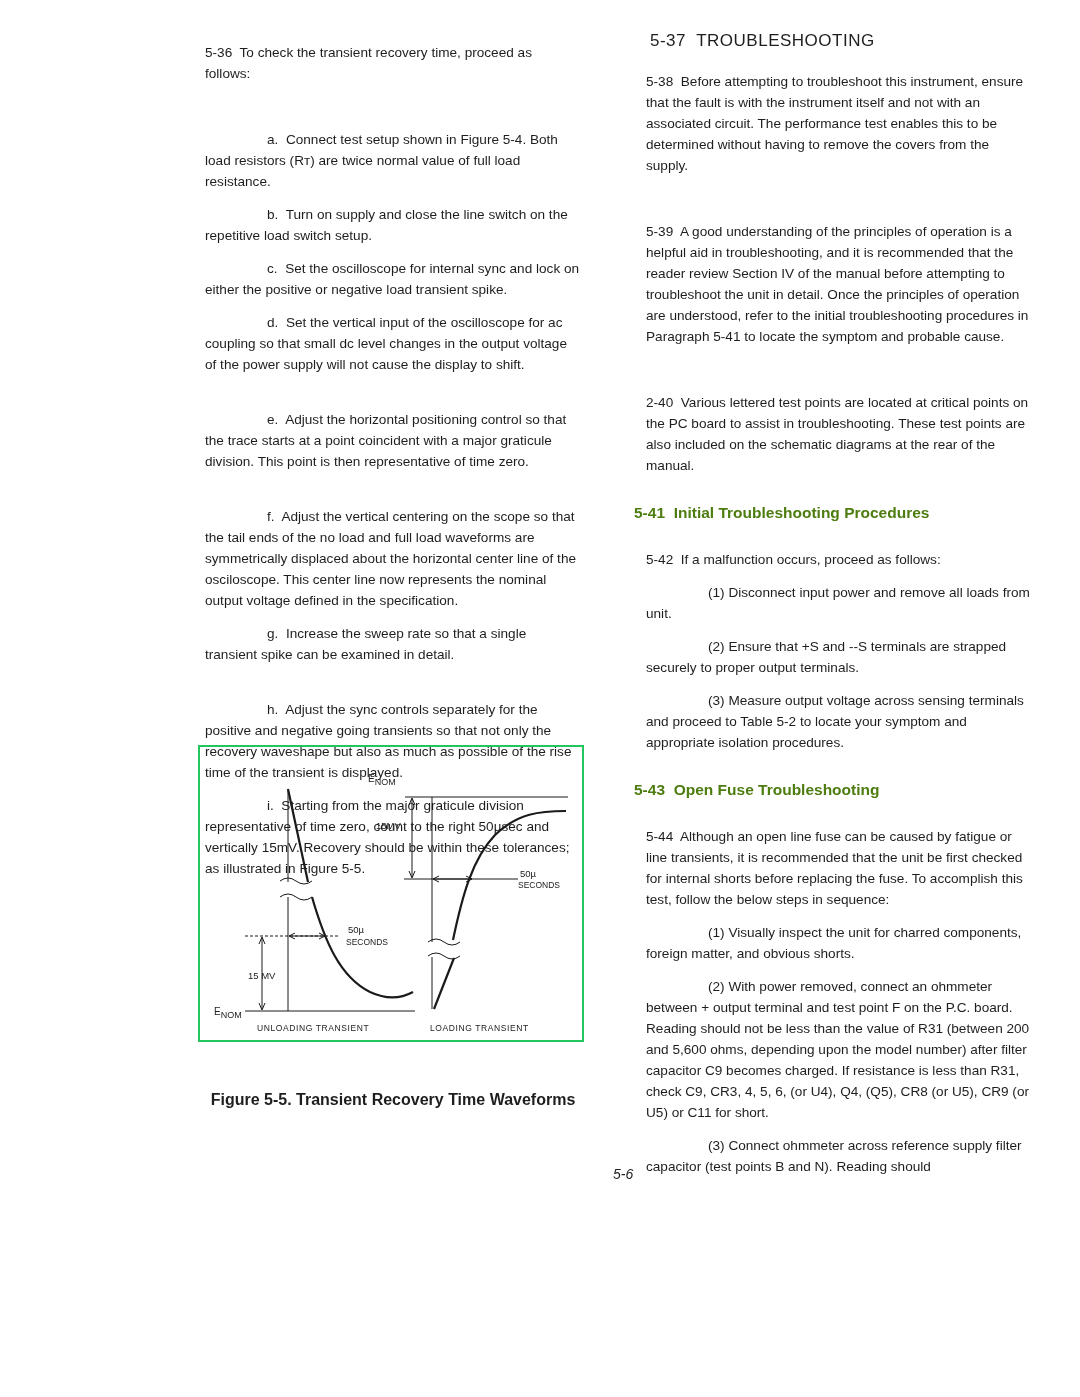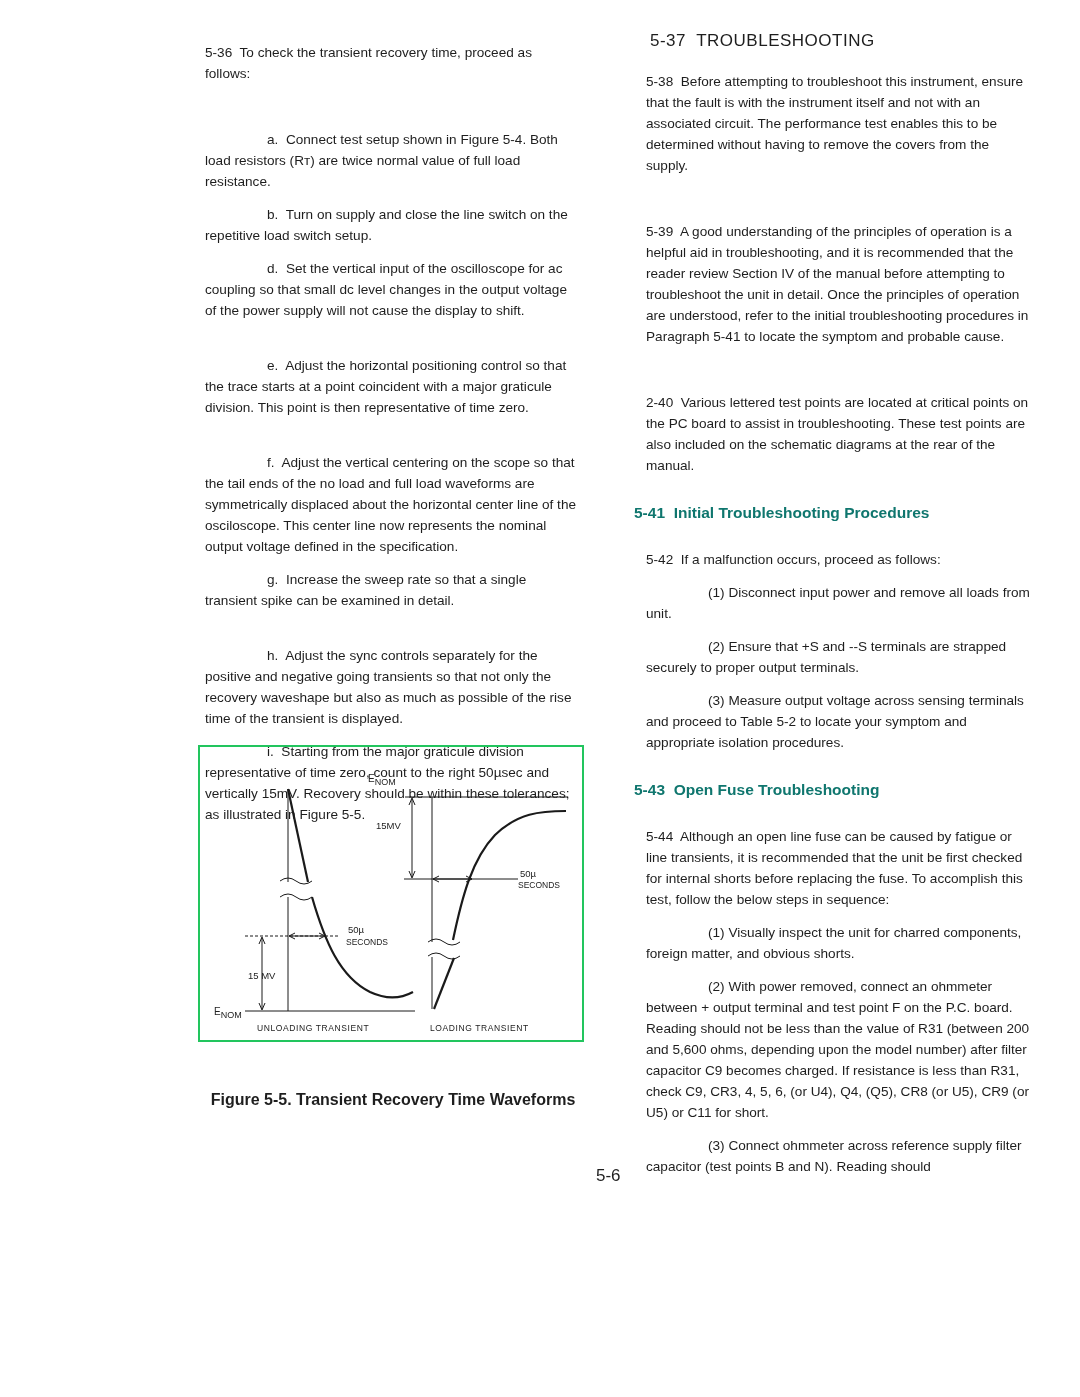--- a/index.html
+++ b/index.html
@@ -9,46 +9,47 @@
       color: #1e1e1e;
     }
     .col { position: absolute; font-size: 13.6px; line-height: 21px; }
     .col-left { left: 193px; top: 30px; width: 400px; }
     .col-right { left: 634px; top: 30px; width: 410px; }
     p { margin: 12px; }
     .gap { height: 21px; }
     .gap-sm { height: 10px; }
     .indent { text-indent: 62px; }
     .heading-caps { font-size: 17px; font-weight: normal; letter-spacing: 0.5px; margin: 0 0 20px 16px; }
-    .heading { font-size: 15.5px; font-weight: bold; margin: 0; color: #0f766e; }
+    .heading { font-size: 15.5px; font-weight: bold; margin: 0; color: #4d7c0f; }
     .figure-box {
       position: absolute; left: 198px; top: 745px; width: 386px; height: 297px;
       border: 2px solid #22c55e; box-sizing: border-box;
     }
     .caption {
       position: absolute; left: 193px; top: 1091px; width: 400px; text-align: center;
       font-size: 16px; font-weight: bold;
     }
     .page-number {
-      position: absolute; left: 596px; top: 1166px; font-size: 17px;
+      position: absolute; left: 613px; top: 1166px; font-size: 14px; font-style: italic;
     }
     svg text { font-family: "Liberation Sans", "DejaVu Sans", sans-serif; fill: #222; }
     .sub { font-size: 9px; }
   </style>
 </head>
 <body>
 
 <div class="col col-left">
   <p>
     <span>5-36</span>&nbsp;
     <span>To check the transient recovery time, proceed as follows:</span>
   </p>
   <div class="gap"></div>
   <p class="indent"><span>a.</span>&nbsp; <span>Connect test setup shown in Figure 5-4. Both load resistors (Rᴛ) are twice normal value of full load resistance.</span></p>
   <p class="indent"><span>b.</span>&nbsp; <span>Turn on supply and close the line switch on the repetitive load switch setup.</span></p>
+  <p class="indent"><span>c.</span>&nbsp; <span>Set the oscilloscope for internal sync and lock on either the positive or negative load transient spike.</span></p>
   <p class="indent"><span>d.</span>&nbsp; <span>Set the vertical input of the oscilloscope for ac coupling so that small dc level changes in the output voltage of the power supply will not cause the display to shift.</span></p>
   <div class="gap-sm"></div>
   <p class="indent"><span>e.</span>&nbsp; <span>Adjust the horizontal positioning control so that the trace starts at a point coincident with a major graticule division. This point is then representative of time zero.</span></p>
   <div class="gap-sm"></div>
   <p class="indent"><span>f.</span>&nbsp; <span>Adjust the vertical centering on the scope so that the tail ends of the no load and full load waveforms are symmetrically displaced about the horizontal center line of the osciloscope. This center line now represents the nominal output voltage defined in the specification.</span></p>
   <p class="indent"><span>g.</span>&nbsp; <span>Increase the sweep rate so that a single transient spike can be examined in detail.</span></p>
   <div class="gap-sm"></div>
   <p class="indent"><span>h.</span>&nbsp; <span>Adjust the sync controls separately for the positive and negative going transients so that not only the recovery waveshape but also as much as possible of the rise time of the transient is displayed.</span></p>
   <p class="indent"><span>i.</span>&nbsp; <span>Starting from the major graticule division representative of time zero, count to the right 50µsec and vertically 15mV. Recovery should be within these tolerances; as illustrated in Figure 5-5.</span></p>
 </div>

